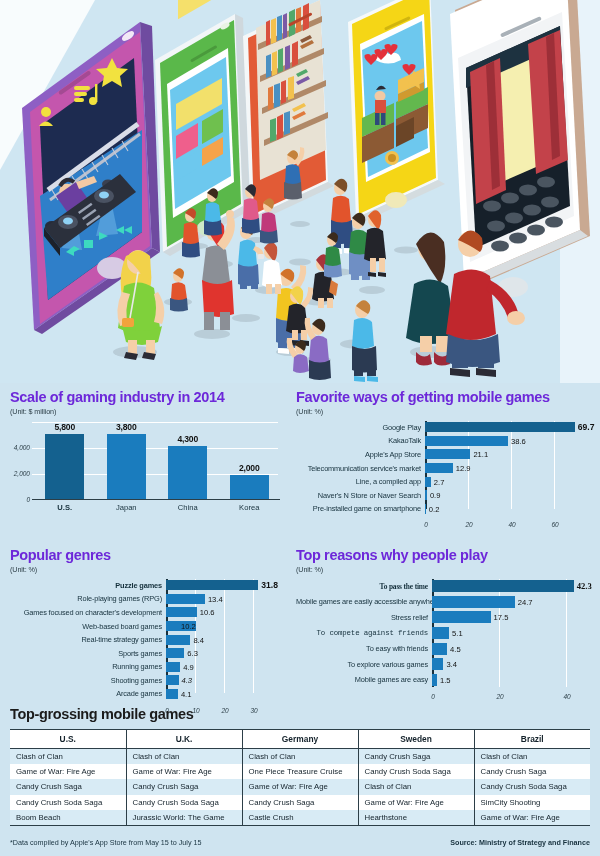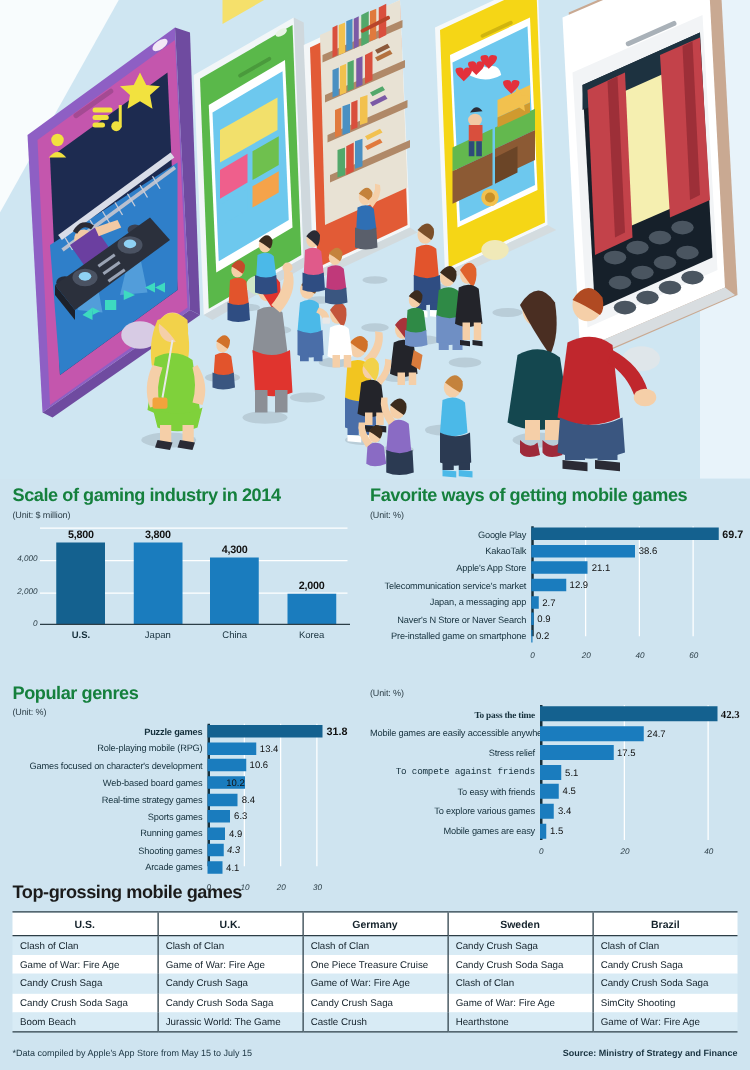--- a/index.html
+++ b/index.html
@@ -21,21 +21,21 @@
     position: absolute; left: 0; top: 0;
     width: 600px; height: 383px;
     background: #cfe6f2;
     overflow: hidden;
   }
   #illustration svg { display: block; }
 
   
   .panel { position: absolute; }
   .sec-title {
-    font-size: 14.5px; font-weight: bold; color: #15803d;
+    font-size: 14.5px; font-weight: bold; color: #6d28d9;
     letter-spacing: -0.35px; line-height: 1.05;
   }
   .sec-unit {
     font-size: 7.2px; color: #2c3e47; margin-top: 2px; letter-spacing: -0.1px;
   }
 
   
   .vbar-wrap { position: relative; margin-top: 6px; }
   .vbar-plot { position: relative; height: 78px; }
   .vgrid {
@@ -675,21 +675,21 @@
           </div>
       </div>
       <div class="hrow">
         <div class="hlabel" style="width:129px;">Telecommunication service's market</div>
         <div class="htrack">
             <div class="hbar" style="width:27.7px;"></div>
           <div class="hval" style="left:27.7px;">12.9</div>
           </div>
       </div>
       <div class="hrow">
-        <div class="hlabel" style="width:129px;">Japan, a messaging app</div>
+        <div class="hlabel" style="width:129px;">Line, a compiled app</div>
         <div class="htrack">
             <div class="hbar" style="width:5.8px;"></div>
           <div class="hval" style="left:5.8px;">2.7</div>
           </div>
       </div>
       <div class="hrow">
         <div class="hlabel" style="width:129px;">Naver's N Store or Naver Search</div>
         <div class="htrack">
             <div class="hbar" style="width:1.9px;"></div>
           <div class="hval" style="left:1.9px;">0.9</div>
@@ -722,21 +722,21 @@
       <div class="hgrid" style="left:243px;"></div>
 
       <div class="hrow">
         <div class="hlabel hl" style="width:156px;">Puzzle games</div>
         <div class="htrack">
             <div class="hbar hl" style="width:92.2px;"></div>
           <div class="hval hl" style="left:92.2px;">31.8</div>
           </div>
       </div>
       <div class="hrow">
-        <div class="hlabel" style="width:156px;">Role-playing mobile (RPG)</div>
+        <div class="hlabel" style="width:156px;">Role-playing games (RPG)</div>
         <div class="htrack">
             <div class="hbar" style="width:38.9px;"></div>
           <div class="hval" style="left:38.9px;">13.4</div>
           </div>
       </div>
       <div class="hrow">
         <div class="hlabel" style="width:156px;">Games focused on character's development</div>
         <div class="htrack">
             <div class="hbar" style="width:30.7px;"></div>
           <div class="hval" style="left:30.7px;">10.6</div>
@@ -788,20 +788,21 @@
       <div class="hticks-band">
         <div class="htick" style="left:157px;">0</div>
         <div class="htick" style="left:186px;">10</div>
         <div class="htick" style="left:215px;">20</div>
         <div class="htick" style="left:244px;">30</div>
       </div>
     </div>
   </div>
 
   <div class="panel" id="panel-reasons" style="left:296px; top:548px; width:296px;">
+    <div class="sec-title">Top reasons why people play</div>
     <div class="sec-unit">(Unit: %)</div>
     <div class="hbar-chart" style="height:122px;">
       <div class="haxis-line" style="left:136px;"></div>
       <div class="hgrid" style="left:203px;"></div>
       <div class="hgrid" style="left:270px;"></div>
 
       <div class="hrow" style="height:14px;font-family:Liberation Serif, serif;">
         <div class="hlabel hl" style="width:136px;">To pass the time</div>
         <div class="htrack">
             <div class="hbar hl" style="width:141.7px;"></div>

